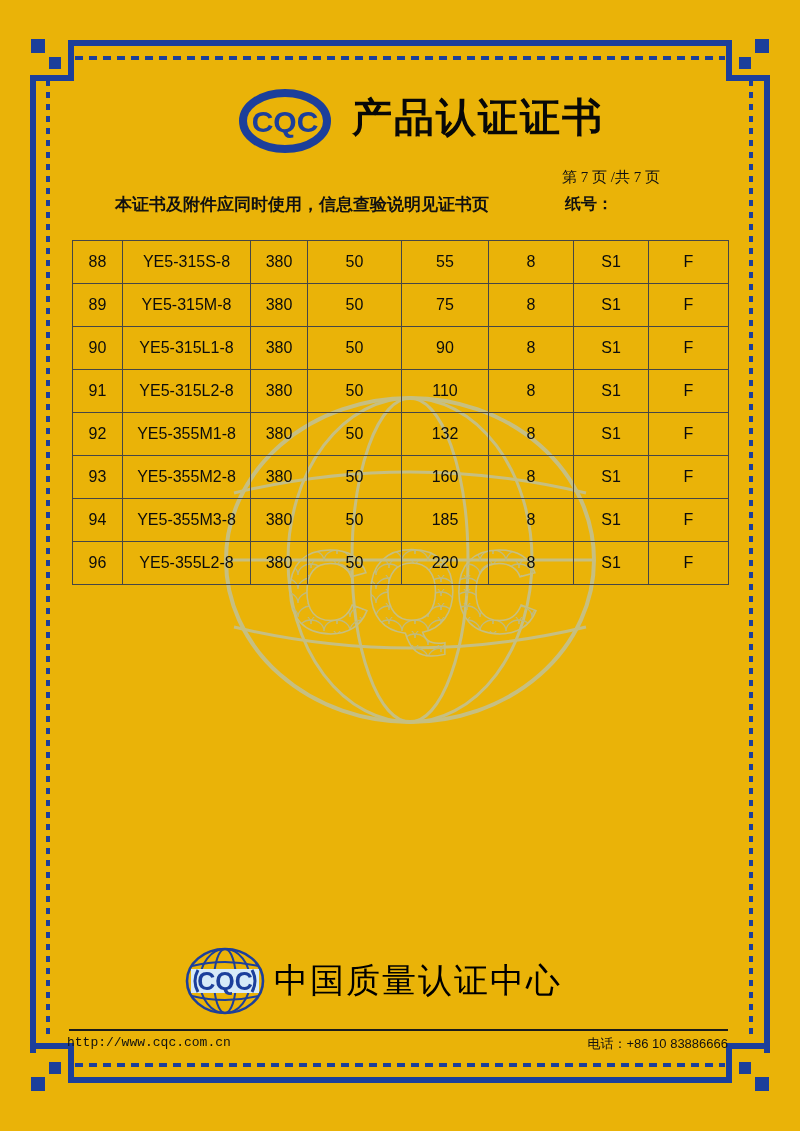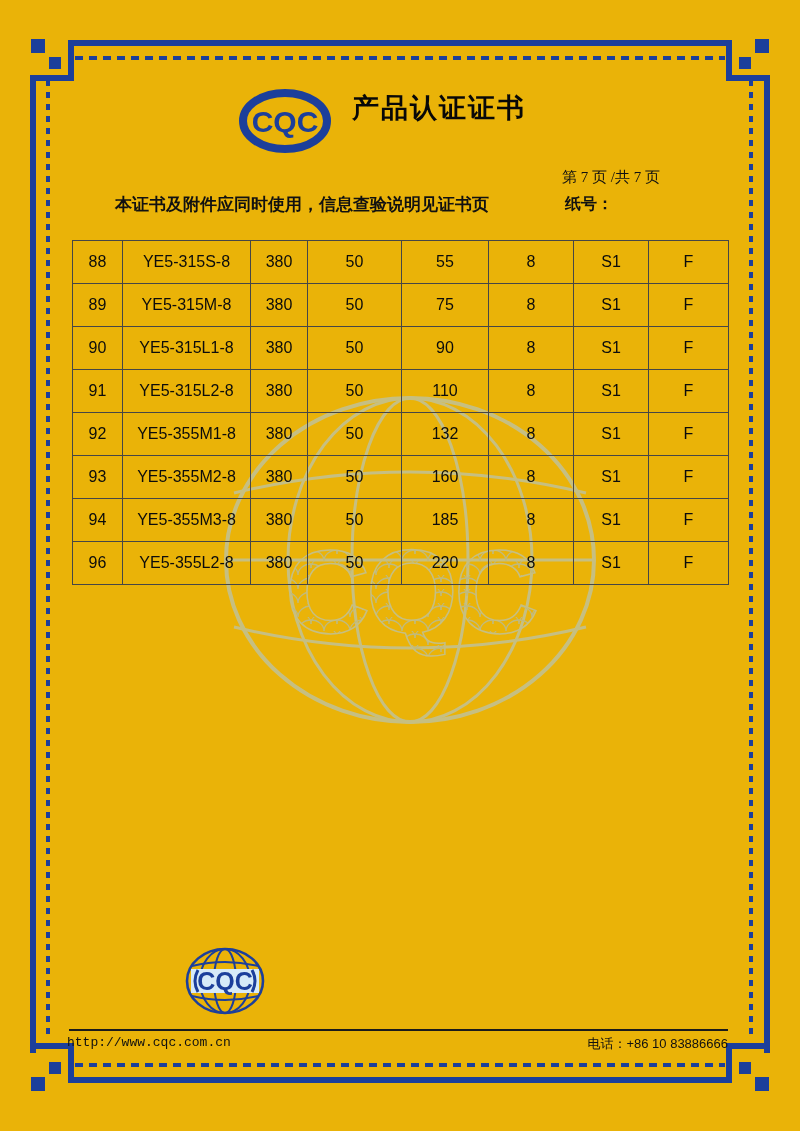--- a/index.html
+++ b/index.html
@@ -37,21 +37,21 @@
   .sq-tr-o { left:755px; top:39px; }
   .sq-tr-i { left:739px; top:57px; width:12px; height:12px; }
   .sq-bl-i { left:49px;  top:1062px; width:12px; height:12px; }
   .sq-bl-o { left:31px;  top:1077px; }
   .sq-br-i { left:739px; top:1062px; width:12px; height:12px; }
   .sq-br-o { left:755px; top:1077px; }
   
   .top-logo { position:absolute; left:238px; top:88px; }
   .page-title {
     position:absolute; left:352px; top:90px;
-    font-size:27px; font-weight:bold; letter-spacing:2px; color:#080808;
+    font-size:40px; font-weight:bold; letter-spacing:2px; color:#080808;
     white-space:nowrap;
   }
   .cert-line { position:absolute; left:118px; top:166px;
     font-family:"Liberation Serif", serif; font-size:16px; white-space:nowrap; }
   .cert-line .num { font-size:18px; }
   .page-info { position:absolute; left:562px; top:168px;
     font-family:"Liberation Serif", serif; font-size:15px; white-space:nowrap;text-align:right; }
   .usage-note { position:absolute; left:115px; top:193px;
     font-size:17px; font-weight:bold; white-space:nowrap; }
   .paper-no { position:absolute; left:565px; top:194px;
@@ -242,19 +242,20 @@
       <ellipse cx="41" cy="35" rx="38" ry="32" fill="none" stroke="#1c3f9b" stroke-width="2.6"></ellipse>
       <ellipse cx="41" cy="35" rx="25" ry="32" fill="none" stroke="#1c3f9b" stroke-width="2"></ellipse>
       <ellipse cx="41" cy="35" rx="11" ry="32" fill="none" stroke="#1c3f9b" stroke-width="2"></ellipse>
       <path d="M8,20 Q41,12 74,20" fill="none" stroke="#1c3f9b" stroke-width="2"></path>
       <path d="M8,50 Q41,58 74,50" fill="none" stroke="#1c3f9b" stroke-width="2"></path>
       <rect x="7" y="23" width="68" height="24" fill="#d6eaf8"></rect>
       <path d="M14,24 Q8,35 14,46" fill="none" stroke="#1c3f9b" stroke-width="3"></path>
       <path d="M68,24 Q74,35 68,46" fill="none" stroke="#1c3f9b" stroke-width="3"></path>
       <text x="41" y="44" text-anchor="middle" font-size="25" font-weight="bold" fill="#1c3f9b" font-family="Liberation Sans, sans-serif">CQC</text>
     </svg>
+    <div class="org">中国质量认证中心</div>
   </div>
 
   <div class="footer-rule"></div>
   <div class="footer-url">http://www.cqc.com.cn</div>
   <div class="footer-phone">电话：+86 10 83886666</div>
 
 </div>
 
 </body></html>

